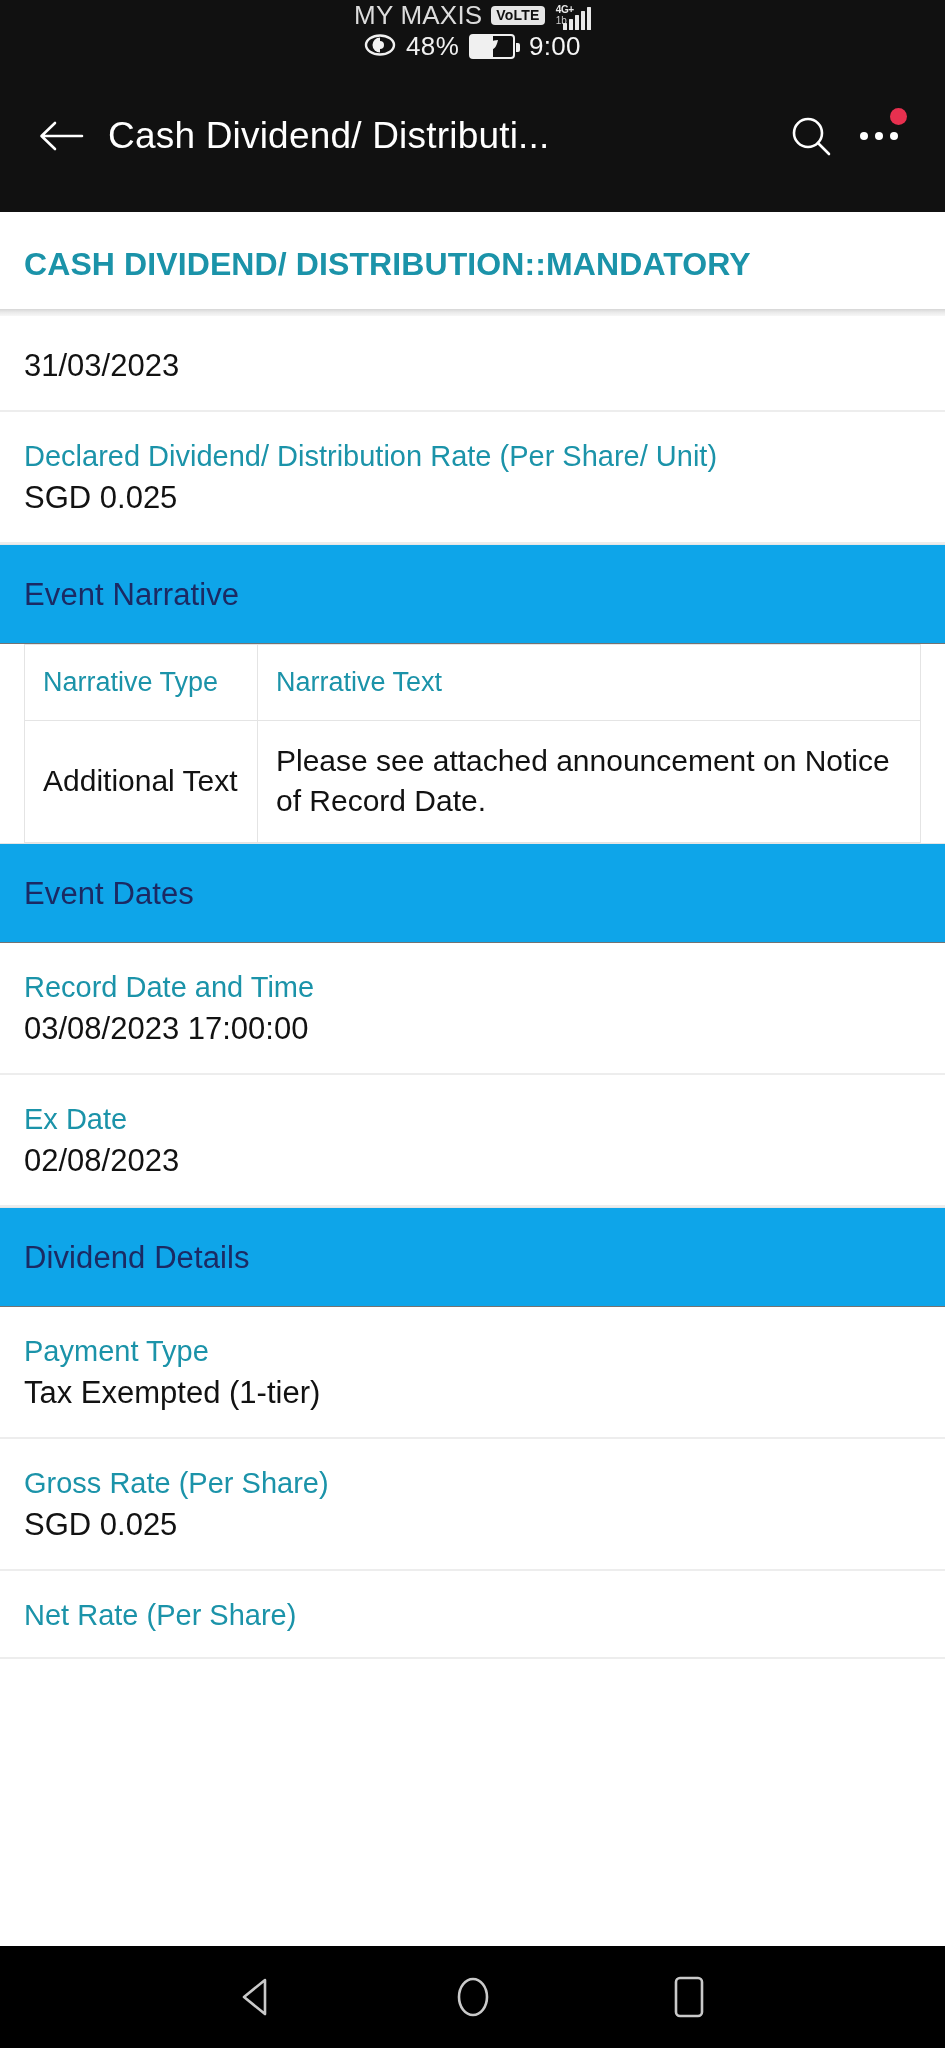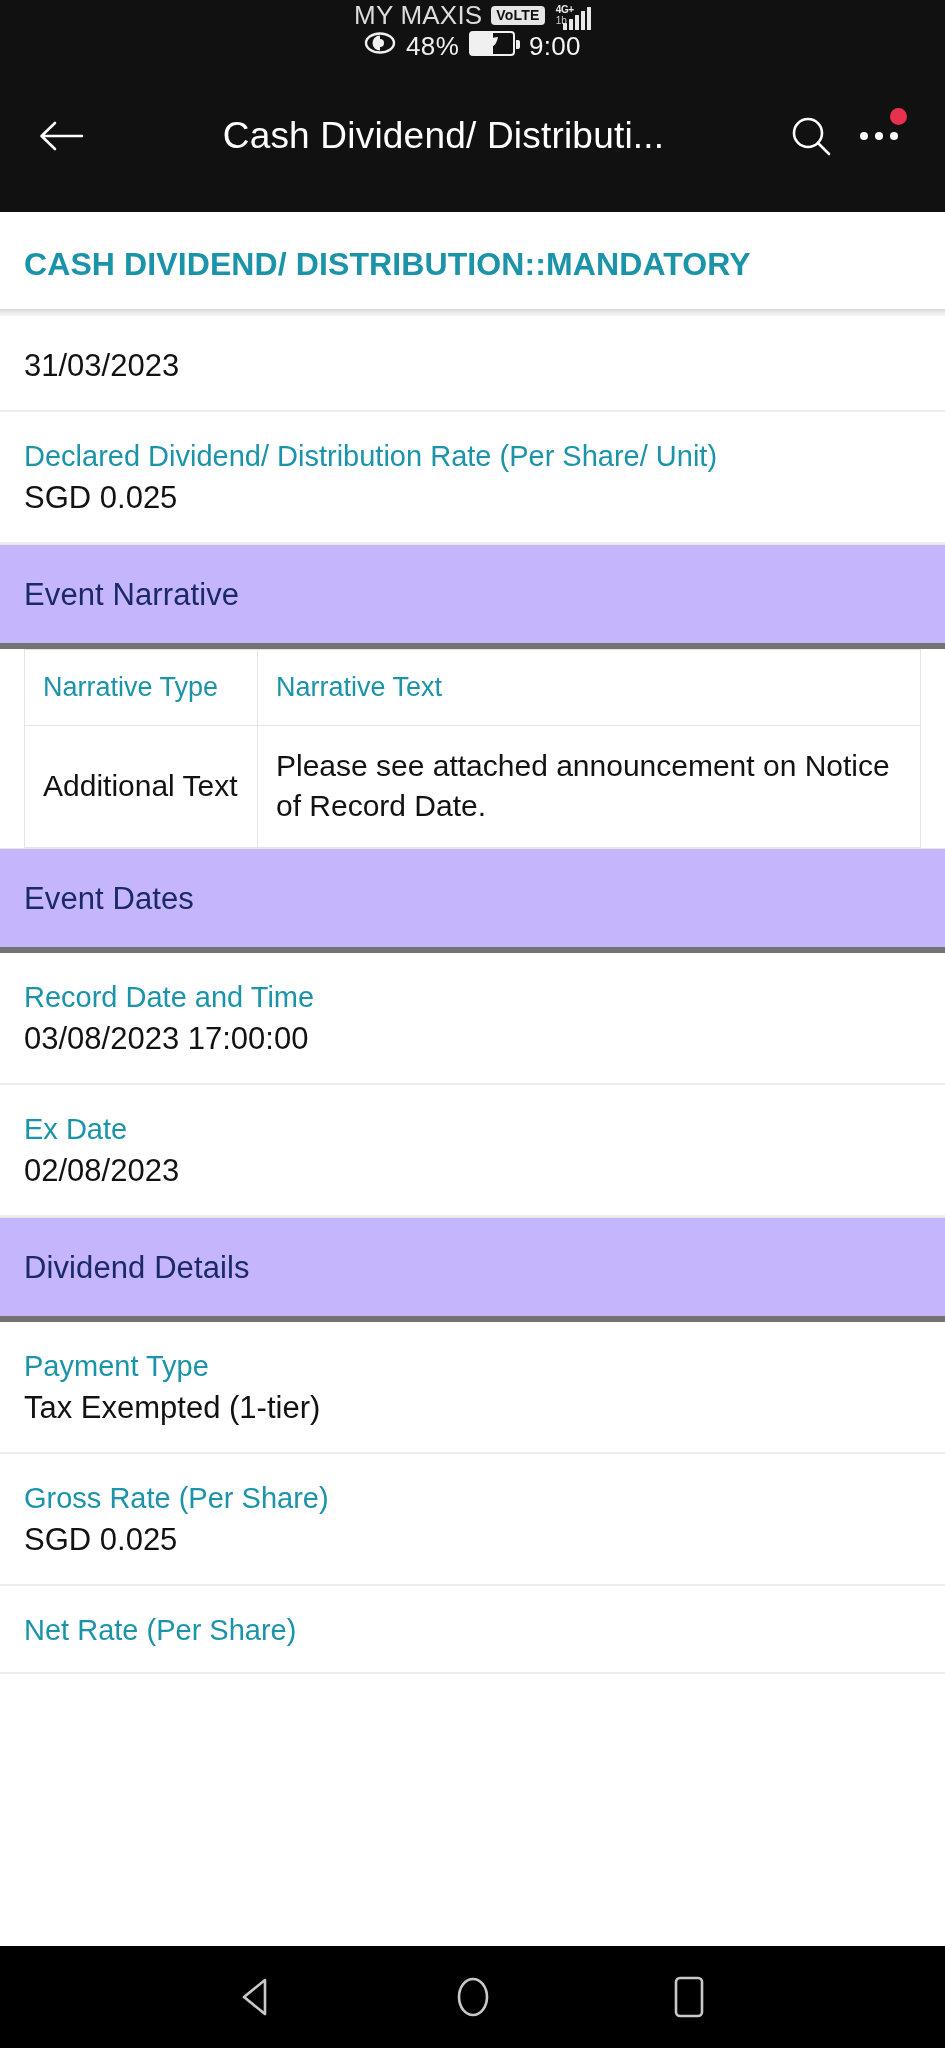--- a/index.html
+++ b/index.html
@@ -30,36 +30,36 @@
   .net-g { font-size:10px; font-weight:700; color:#e8e8e8; letter-spacing:-.3px; }
   .net-sub { font-size:10px; color:#cfcfcf; margin-top:1px; }
   .bars { display:flex; align-items:flex-end; gap:2px; height:22px; margin-left:-20px; margin-top:7px; }
   .bars i { width:4px; background:#e8e8e8; display:block; border-radius:.5px; }
   .bars i:nth-child(1){height:7px;}
   .bars i:nth-child(2){height:11px;}
   .bars i:nth-child(3){height:15px;}
   .bars i:nth-child(4){height:19px;}
   .bars i:nth-child(5){height:23px;}
 
-  .sb-right { display:flex; gap:10px; }
+  .sb-right { display:flex; align-items:center; gap:10px; }
   .battpct { font-size:26px; color:#f0f0f0; letter-spacing:.3px; }
   .clock { font-size:26px; color:#f5f5f5; letter-spacing:.3px; margin-left:4px; }
   .battery { position:relative; width:46px; height:25px; border:2.5px solid #f0f0f0; border-radius:4px; display:flex; align-items:center; }
   .battery:after { content:""; position:absolute; right:-7px; top:7px; width:4px; height:9px; background:#f0f0f0; border-radius:0 2px 2px 0; }
   .batt-fill { width:22px; height:100%; background:#f0f0f0; }
 
   
   .appbar {
     position:absolute; top:60px; left:0; width:945px; height:152px;
     background:#111111; display:flex; align-items:center; padding:0 30px;
   }
   .back-arrow { width:62px; height:62px; flex:0 0 auto; display:flex; align-items:center; justify-content:center; }
   .appbar-title {
     flex:1 1 auto; color:#ffffff; font-size:37px; font-weight:400;
-    margin-left:16px; white-space:nowrap; overflow:hidden; letter-spacing:.2px;text-align:center;
+    margin-left:16px; white-space:nowrap; overflow:hidden; letter-spacing:.2px;
   }
   .search-btn { width:64px; height:64px; display:flex; align-items:center; justify-content:center; flex:0 0 auto; }
   .more-btn { position:relative; width:72px; height:64px; display:flex; align-items:center; justify-content:center; flex:0 0 auto; }
   .dots { display:flex; gap:7px; }
   .dots span { width:8px; height:8px; border-radius:50%; background:#ffffff; display:block; }
   .badge-dot { position:absolute; top:4px; right:8px; width:17px; height:17px; border-radius:50%; background:#e8304f; }
 
   
   .content { position:absolute; top:212px; left:0; width:945px; height:1734px; background:#fff; overflow:hidden; }
 
@@ -68,23 +68,23 @@
     padding:34px 24px 26px 24px; line-height:1.15;border-radius:25px;
   }
   .shadow-band { height:7px; width:100%;
     background:linear-gradient(to bottom,#d6d6d6 0%,#e9e9e9 45%,#f7f7f7 100%); }
 
   .field { padding:26px 24px 24px 24px; border-bottom:2px solid #ededed; background:#fff; }
   .field-label { color:#1b93a9; font-size:29px; font-weight:400; line-height:1.25; }
   .field-value { color:#121212; font-size:31px; font-weight:400; margin-top:5px; line-height:1.25; }
 
   .section-head {
-    background:#c4b5fd; padding:32px 24px 30px 24px;
+    background:#0ea5e9; padding:32px 24px 30px 24px;
     color:#1b2a63; font-size:31px; font-weight:400; letter-spacing:.1px;
-    border-top:1px solid #e6e6e6; border-bottom:6px solid #737373;
+    border-top:1px solid #e6e6e6; border-bottom:1px solid #737373;
   }
 
   .table-wrap { padding:0 24px; background:#fff; }
   table.narr { width:100%; border-collapse:collapse; table-layout:fixed; }
   table.narr th, table.narr td {
     border:1px solid #e4e4e4; vertical-align:middle; padding:20px 18px;
     text-align:left; font-weight:400;
   }
   table.narr th { color:#1b93a9; font-size:27px; line-height:1.3; }
   table.narr td { color:#121212; font-size:30px; line-height:1.35; }

